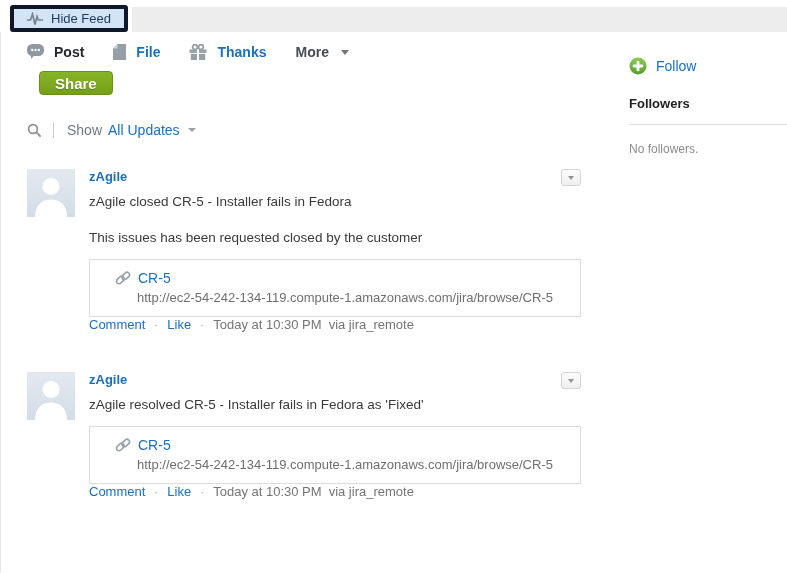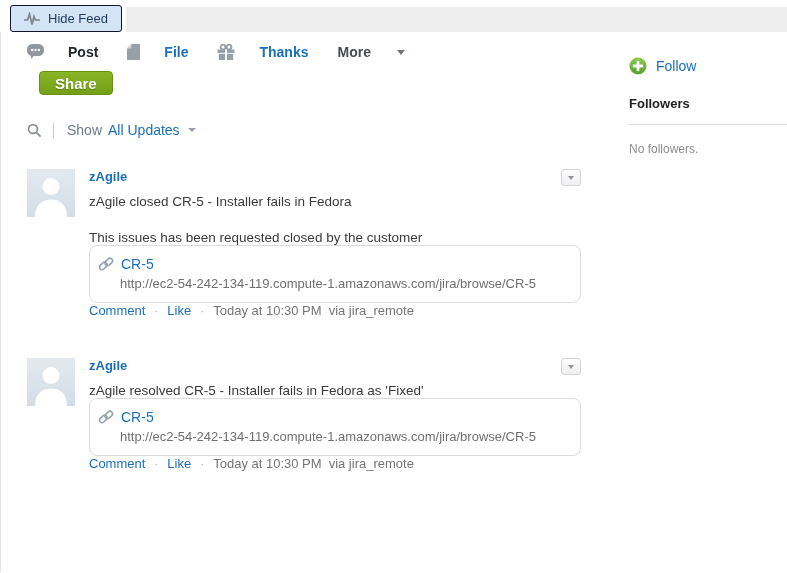--- a/index.html
+++ b/index.html
@@ -6,30 +6,30 @@
   html, body { background: #fff; }
   body {
     width: 787px; height: 573px; overflow: hidden;
     font-family: "Liberation Sans", sans-serif;
     font-size: 13px; color: #333;
   }
   
   .tabstrip { margin-top: 5px; height: 27px; display: flex; align-items: stretch; }
   .hidefeed-tab {
     margin-left: 10px; padding: 0 13px; display: flex; align-items: center; gap: 8px;
-    background: #d2e4f6; border: 1px solid #0f172a; border-radius: 3px;
+    background: #d2e4f6; border: 4px solid #0f172a; border-radius: 3px;
     color: #1e3a5c; font-size: 13px; cursor: pointer; white-space: nowrap;
   }
   .strip-filler { flex: 1; background: #ededed; margin-left: 4px; margin-top: 2px; }
   
   .main { display: flex; border-left: 1px solid #e5e5e5; min-height: 540px; padding-top: 10px; align-items: flex-start; }
   .feed-col { width: 608px; padding-left: 26px; flex: none; }
   
   .pub-tabs { display: flex; align-items: center; margin-top: 2px; }
-  .pub-tab { display: flex; align-items: center; gap: 24px; margin-right: 29px; cursor: pointer; }
+  .pub-tab { display: flex; align-items: center; gap: 10px; margin-right: 29px; cursor: pointer; }
   .pub-tab .lbl { font-weight: bold; font-size: 14px; }
   .pub-tab.active .lbl { color: #24292e; }
   .pub-tab.link .lbl { color: #1b6fbd; }
   .pub-tab.more .lbl { color: #454c52; }
   .caret-down { width: 0; height: 0; border-left: 4px solid transparent; border-right: 4px solid transparent; border-top: 5px solid #70767c; margin-left: 2px; }
   
   .publisher { display: flex; align-items: flex-start; margin-top: 11px; }
   .input-wrap { position: relative; }
   .input-wrap::before {
     content: ""; position: absolute; top: -8px; left: 9px;
@@ -61,21 +61,21 @@
   .feed-list { margin-top: 31px; }
   .feed-item { position: relative; width: 554px; padding-left: 62px; }
   .feed-item + .feed-item { margin-top: 40px; }
   .avatar {
     position: absolute; left: 0; top: 0; width: 48px; height: 48px;
     background: linear-gradient(180deg, #e3e9ef, #d3dde6); overflow: hidden;
   }
   .author-link { color: #1b6fbd; font-weight: bold; font-size: 13px; text-decoration: none; cursor: pointer; display: inline-block; }
   .item-title { margin-top: 10px; font-size: 13.5px; color: #3a3a3a; }
   .item-body { margin-top: 21px; font-size: 13.5px; color: #3a3a3a; }
-  .link-box { border: 1px solid #dcdcdc; border-radius: 8px; padding: 10px 8px 11px; background: #fff; }
+  .link-box { margin-top: 14px; border: 1px solid #dcdcdc; border-radius: 0; padding: 10px 25px 11px; background: #fff; }
   .link-row { display: flex; align-items: center; gap: 7px; }
   .link-label { color: #1b6fbd; font-size: 14px; cursor: pointer; }
   .link-url { margin-left: 22px; margin-top: 4px; font-size: 13px; color: #6f6f6f; }
   .actions { display: flex; align-items: center; font-size: 13px; color: #757575; }
   .action-link { color: #1b6fbd; cursor: pointer; }
   .dot-sep { color: #aaa; margin: 0 9px; font-size: 12px; }
   .via { margin-left: 7px; }
   .item-menu-btn {
     position: absolute; top: 0; right: 0; width: 20px; height: 17px;
     background: linear-gradient(180deg, #fdfdfd, #efefef);

